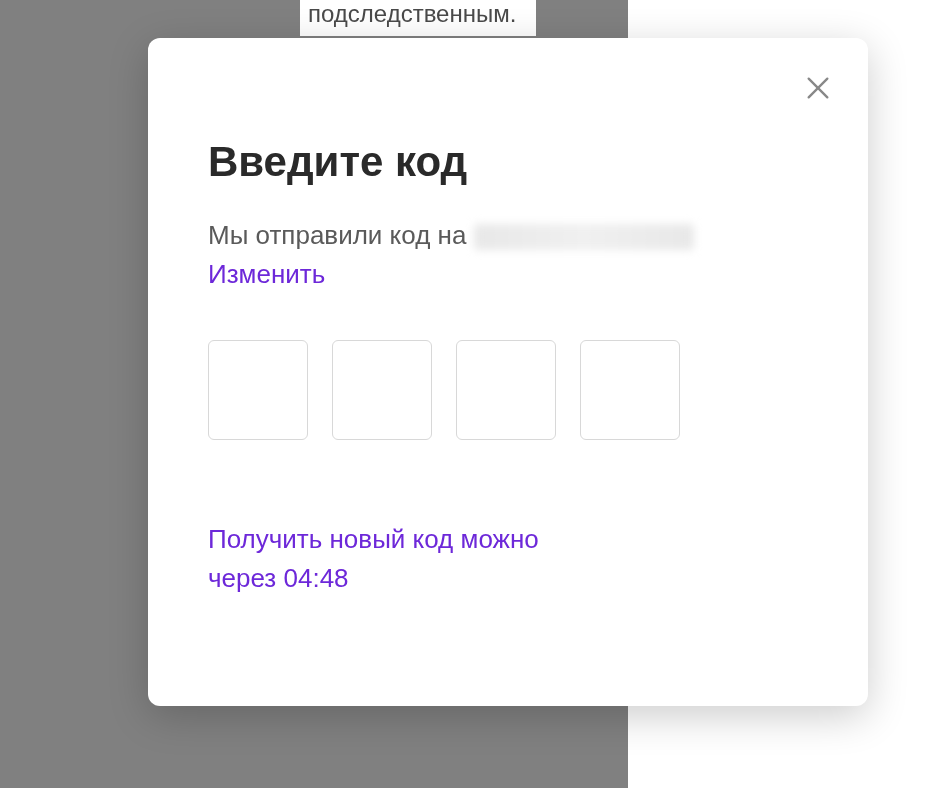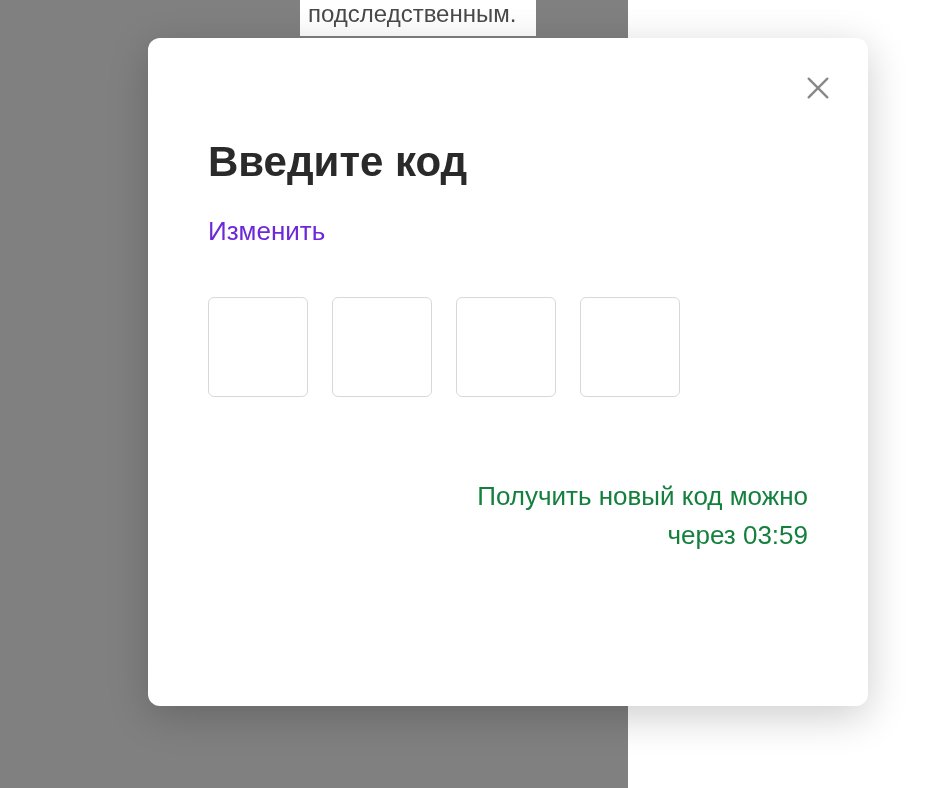--- a/index.html
+++ b/index.html
@@ -114,23 +114,23 @@
     .code-input {
       width: 100px;
       height: 100px;
       border: 1px solid #d8d8d8;
       border-radius: 6px;
       font-size: 40px;
       text-align: center;
       outline: none;
     }
     .timer-text {
-      text-align: right;
+      text-align: left;
       font-size: 26px;
-      color: #15803d;
+      color: #6d28d9;
       font-weight: 300;
       margin-top: 80px;
       line-height: 1.5;
     }
   </style>
 </head>
 <body>
 
 <div class="bg-line-top">подследственным.</div>
 
@@ -149,27 +149,30 @@
   <div class="modal">
     <button class="close-button">
       <svg viewBox="0 0 24 24" fill="none" stroke="#888888" stroke-width="2" stroke-linecap="round">
         <line x1="4" y1="4" x2="20" y2="20"></line>
         <line x1="20" y1="4" x2="4" y2="20"></line>
       </svg>
     </button>
 
     <h1 class="modal-title">Введите код</h1>
 
+    <div class="modal-subtitle">
+      <span>Мы отправили код на </span><span class="phone-blur"></span>
+    </div>
     <a class="change-link">Изменить</a>
 
     <div class="code-inputs">
       <input type="text" maxlength="1" class="code-input" style="">
       <input type="text" maxlength="1" class="code-input" style="">
       <input type="text" maxlength="1" class="code-input" style="">
       <input type="text" maxlength="1" class="code-input" style="">
     </div>
 
     <div class="timer-text">
       <div>Получить новый код можно</div>
-      <div>через 03:59</div>
+      <div>через 04:48</div>
     </div>
   </div>
 </div>
 
 </body></html>

